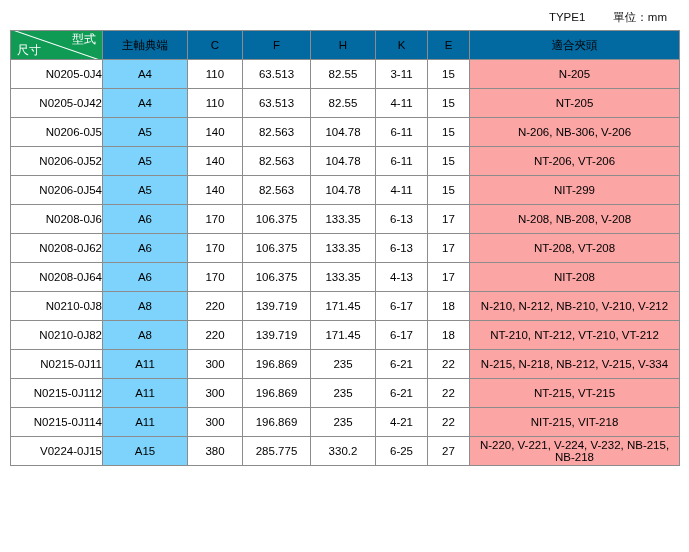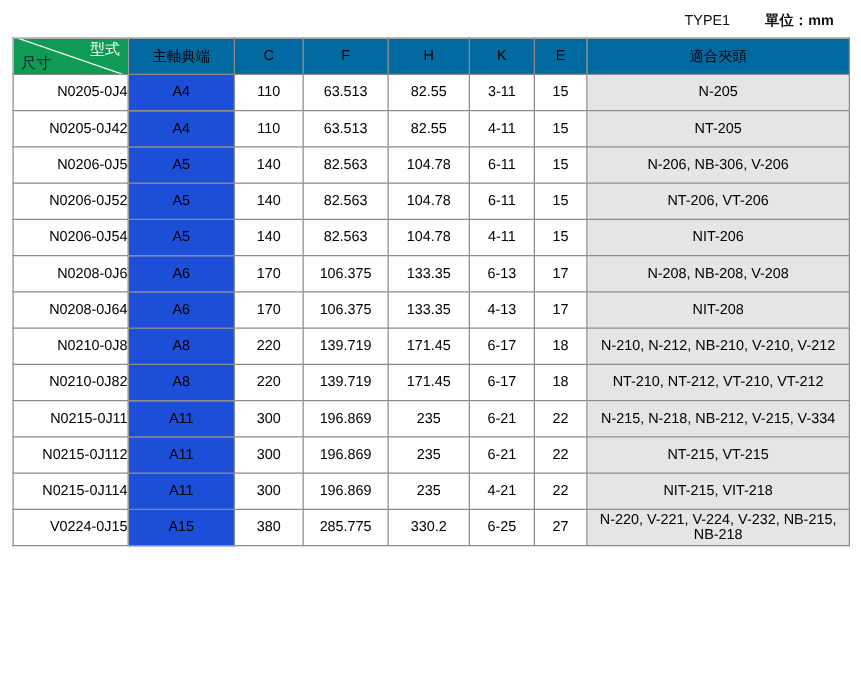--- a/index.html
+++ b/index.html
@@ -27,21 +27,20 @@
     align-items: center;
     gap: 28px;
     font-size: 11.5px;
     color: #111;
     padding-right: 8px;
     height: 18px;
     line-height: 18px;
   }
   .top-bar .unit {
     padding-right: 4px;
-    font-weight: bold;
   }
   table.spec {
     border-collapse: collapse;
     width: 669px;
     margin-top: 4px;
     table-layout: fixed;
   }
   table.spec th, table.spec td {
     border: 1px solid #8c8c8c;
     font-size: 11.5px;
@@ -89,36 +88,36 @@
     font-size: 12px;
     line-height: 15px;
     color: #ffffff;
   }
   .corner-bottom {
     position: absolute;
     bottom: 1px;
     left: 6px;
     font-size: 12px;
     line-height: 15px;
-    color: #0f172a;
+    color: #ffffff;
   }
   
   tbody td {
     background: #ffffff;
   }
   tbody td.model {
     background: #ffffff;
     text-align: right;
     font-size: 11.5px;
   }
   tbody td.spindle {
-    background: #1d4ed8;
+    background: #7dd3fc;
   }
   tbody td.fit {
-    background: #e5e5e5;
+    background: #fca5a5;
     font-size: 11.5px;
   }
   col.c-model { width: 92px; }
   col.c-spindle { width: 85px; }
   col.c-c { width: 55px; }
   col.c-f { width: 68px; }
   col.c-h { width: 65px; }
   col.c-k { width: 52px; }
   col.c-e { width: 42px; }
   col.c-fit { width: 210px; }
@@ -204,33 +203,43 @@
           <td class="fit">NT-206, VT-206</td>
         </tr>
         <tr>
           <td class="model">N0206-0J54</td>
           <td class="spindle">A5</td>
           <td>140</td>
           <td>82.563</td>
           <td>104.78</td>
           <td>4-11</td>
           <td>15</td>
-          <td class="fit">NIT-206</td>
+          <td class="fit">NIT-299</td>
         </tr>
         <tr>
           <td class="model">N0208-0J6</td>
           <td class="spindle">A6</td>
           <td>170</td>
           <td>106.375</td>
           <td>133.35</td>
           <td>6-13</td>
           <td>17</td>
           <td class="fit">N-208, NB-208, V-208</td>
         </tr>
         <tr>
+          <td class="model">N0208-0J62</td>
+          <td class="spindle">A6</td>
+          <td>170</td>
+          <td>106.375</td>
+          <td>133.35</td>
+          <td>6-13</td>
+          <td>17</td>
+          <td class="fit">NT-208, VT-208</td>
+        </tr>
+        <tr>
           <td class="model">N0208-0J64</td>
           <td class="spindle">A6</td>
           <td>170</td>
           <td>106.375</td>
           <td>133.35</td>
           <td>4-13</td>
           <td>17</td>
           <td class="fit">NIT-208</td>
         </tr>
         <tr>

